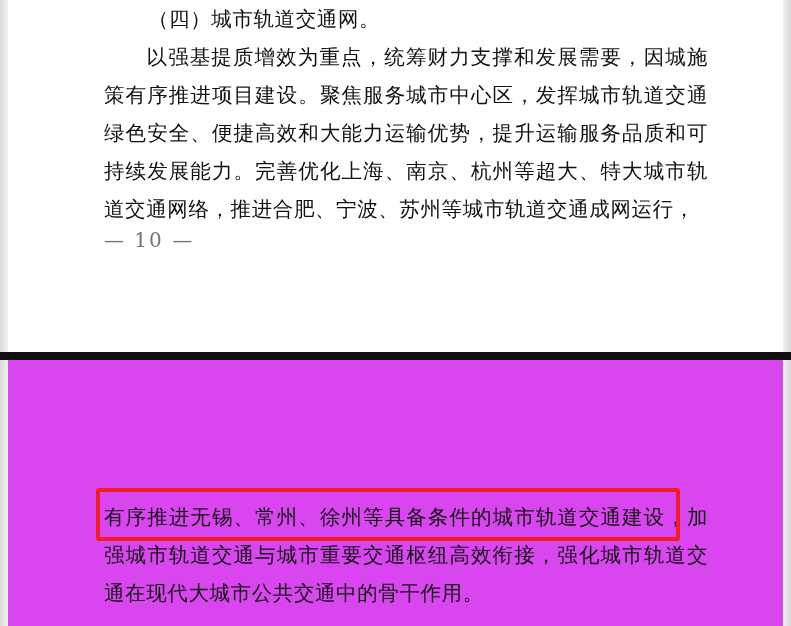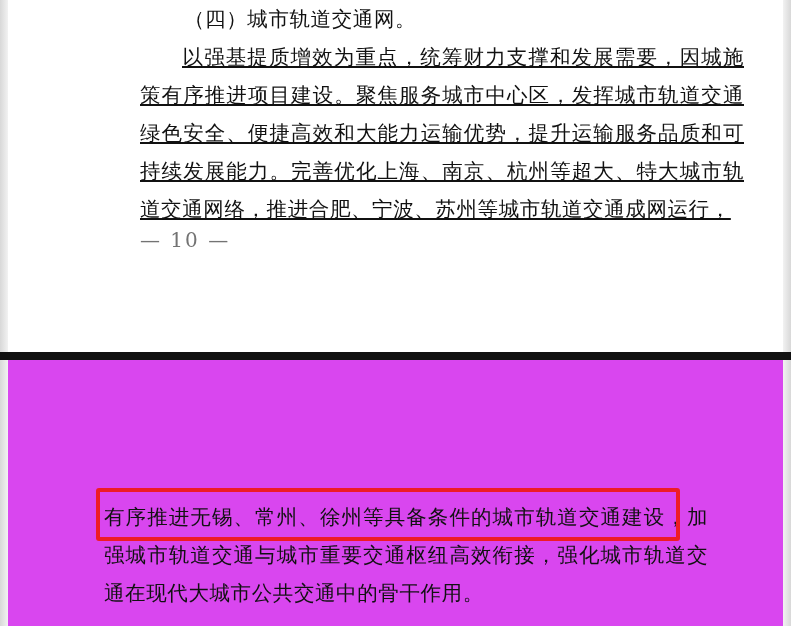--- a/index.html
+++ b/index.html
@@ -33,21 +33,20 @@
     background: linear-gradient(to left, #d8d8d8, #f2f2f2);
   }
 
   .page-top {
     position: absolute;
     left: 8px;
     right: 8px;
     top: 0;
     height: 352px;
     background: #ffffff;
-    margin-left: 36px;
   }
   .seam {
     position: absolute;
     left: 0;
     right: 0;
     top: 352px;
     height: 8px;
     background: #111111;
   }
   .page-bottom {
@@ -72,21 +71,20 @@
     position: absolute;
     left: 140px;
     top: 0px;
     width: 560px;
   }
   .para-1 {
     position: absolute;
     left: 96px;
     top: 38px;
     width: 604px;
-    text-decoration: underline;
   }
   .para-1 .indent { display: inline-block; width: 42px; }
 
   .page-number {
     position: absolute;
     left: 96px;
     top: 228px;
     width: 604px;
     text-align: left;
     font-size: 20px;

